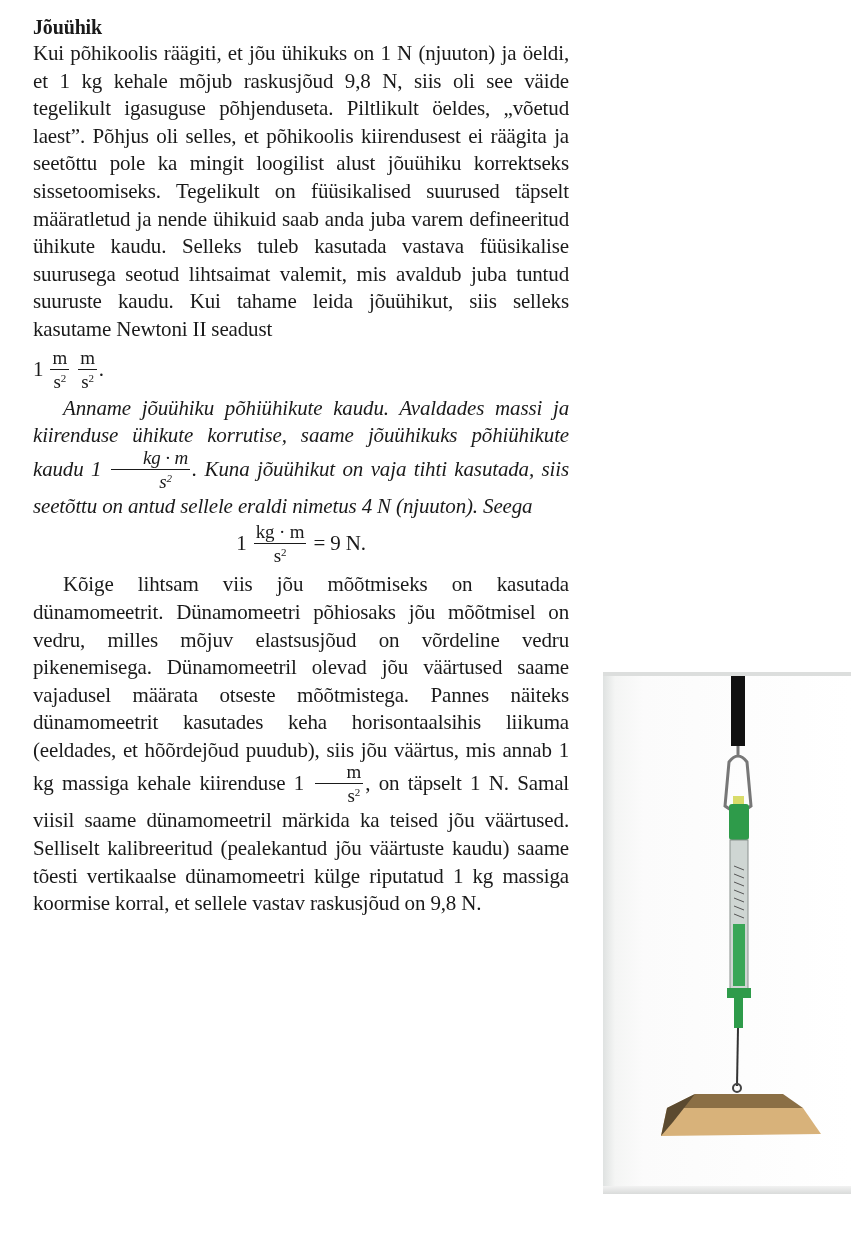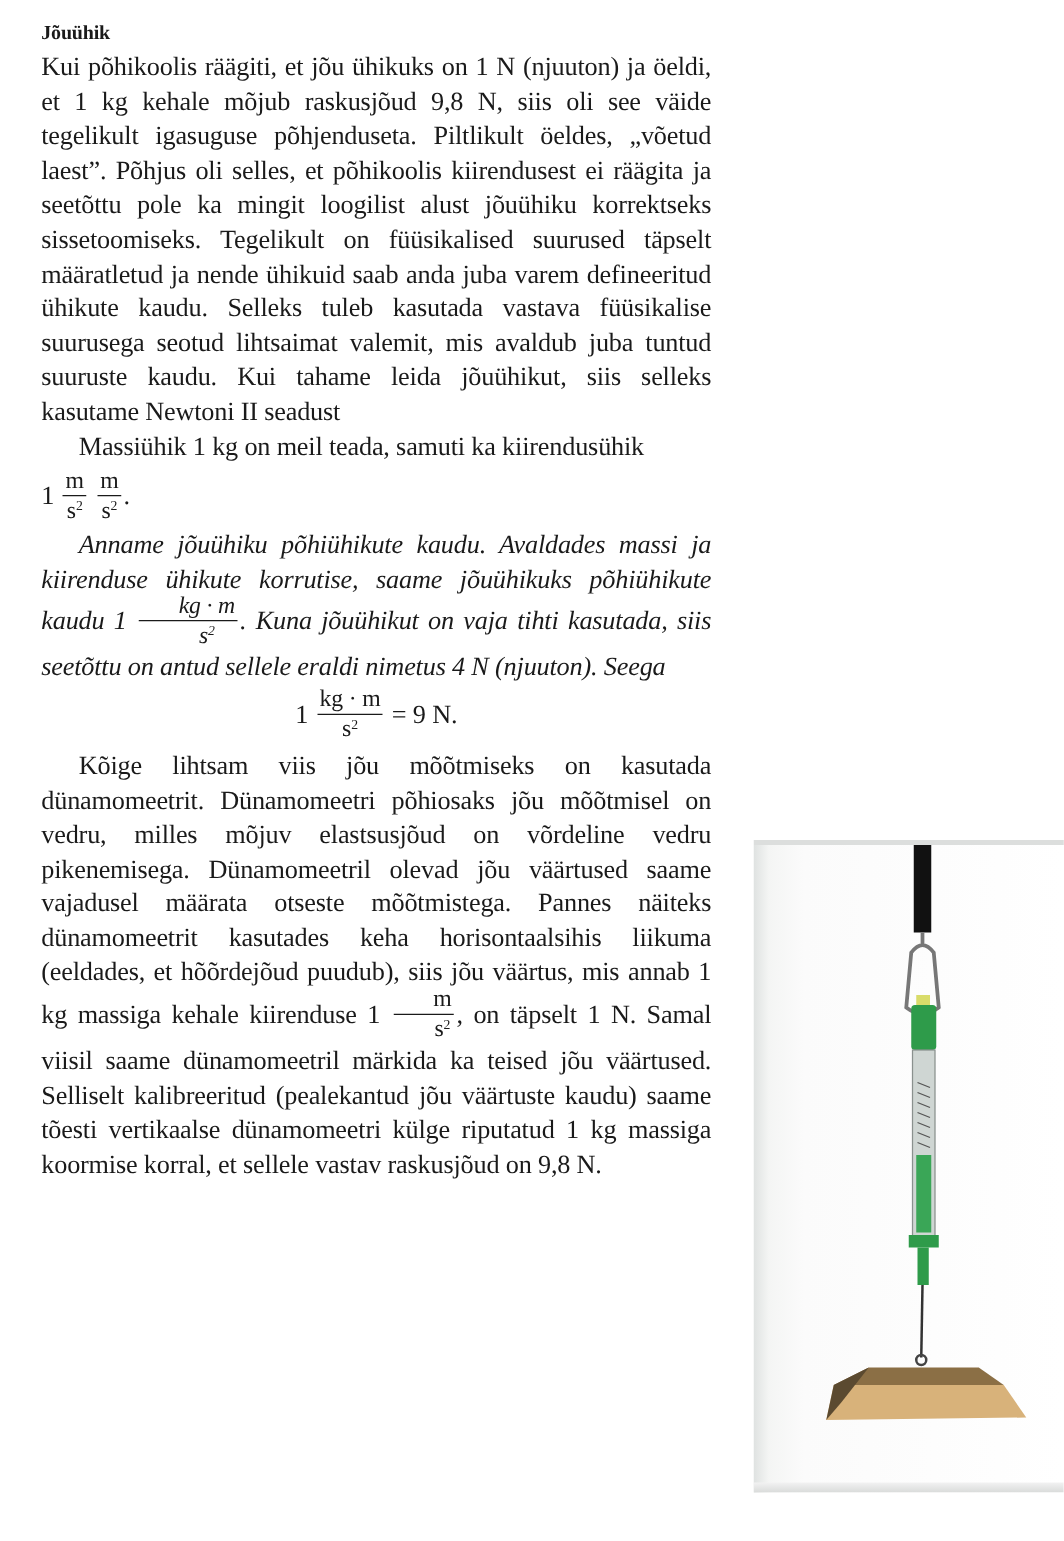--- a/index.html
+++ b/index.html
@@ -5,21 +5,21 @@
     html, body { margin: 0; padding: 0; }
     body {
       width: 851px; height: 1233px; background: #ffffff; position: relative; overflow: hidden;
       font-family: "Liberation Serif", "DejaVu Serif", serif; color: #1a1a1a;
     }
     .col {
       position: absolute; left: 33px; top: 14px; width: 536px;
       font-size: 21px; line-height: 27.6px; text-align: justify;
       letter-spacing: -0.15px;
     }
-    .heading { font-weight: bold; font-size: 16px; line-height: 26px; margin: 0; }
+    .heading { font-weight: bold; font-size: 20px; line-height: 26px; margin: 0; }
     p { margin: 0; }
     .indent { text-indent: 30px; }
     .formula { text-align: center; margin: 0; }
     .italic { font-style: italic; }
     .frac {
       display: inline-block; vertical-align: middle; text-align: center;
       line-height: 1; margin: 0 2px; position: relative; top: -2px;
     }
     .frac .num { display: block; padding: 0 2px 2px 2px; border-bottom: 1.3px solid #1a1a1a; font-size: 19px; }
     .frac .den { display: block; padding-top: 2px; font-size: 19px; text-align: center; }
@@ -33,21 +33,20 @@
     }
     .photo-bottom-shade { position:absolute; left:0; right:0; bottom:0; height:8px; background:linear-gradient(#f2f2f2,#d9dbda); }
   </style>
 </head>
 <body>
 
 <div class="col">
   <p class="heading">Jõuühik</p>
   <p>Kui põhikoolis räägiti, et jõu ühikuks on 1 N (njuuton) ja öeldi, et 1 kg kehale mõjub raskusjõud 9,8 N, siis oli see väide tegelikult igasuguse põhjenduseta. Piltlikult öeldes, „võetud laest”. Põhjus oli selles, et põhikoolis kiirendusest ei räägita ja seetõttu pole ka mingit loogilist alust jõuühiku korrektseks sissetoomiseks. Tegelikult on füüsikalised suurused täpselt määratletud ja nende ühikuid saab anda juba varem defineeritud ühikute kaudu. Selleks tuleb kasutada vastava füüsikalise suurusega seotud lihtsaimat valemit, mis avaldub juba tuntud suuruste kaudu. Kui tahame leida jõuühikut, siis selleks kasutame Newtoni II seadust</p>
 
-  <p class="indent">Massiühik 1 kg on meil teada, samuti ka kiirendusühik</p>
   <p class="frac-line" style="line-height:27.6px; margin-top:6px;">
     <span>1</span>
     <span class="frac"><span class="num">m</span><span class="den"><span>s</span><sup>2</sup></span></span>
     <span class="frac"><span class="num">m</span><span class="den"><span>s</span><sup>2</sup></span></span><span>.</span>
   </p>
 
   <p class="indent" style="margin-top:2px;font-style:italic;">
     <span>Anname jõuühiku põhiühikute kaudu. Avaldades massi ja kiirenduse ühikute korrutise, saame jõuühikuks põhiühikute kaudu 1</span>
     <span class="frac"><span class="num">kg · m</span><span class="den"><span>s</span><sup>2</sup></span></span><span>. Kuna jõuühikut on vaja tihti kasutada, siis seetõttu on antud sellele eraldi nimetus 4 N (njuuton). Seega</span>
   </p>

